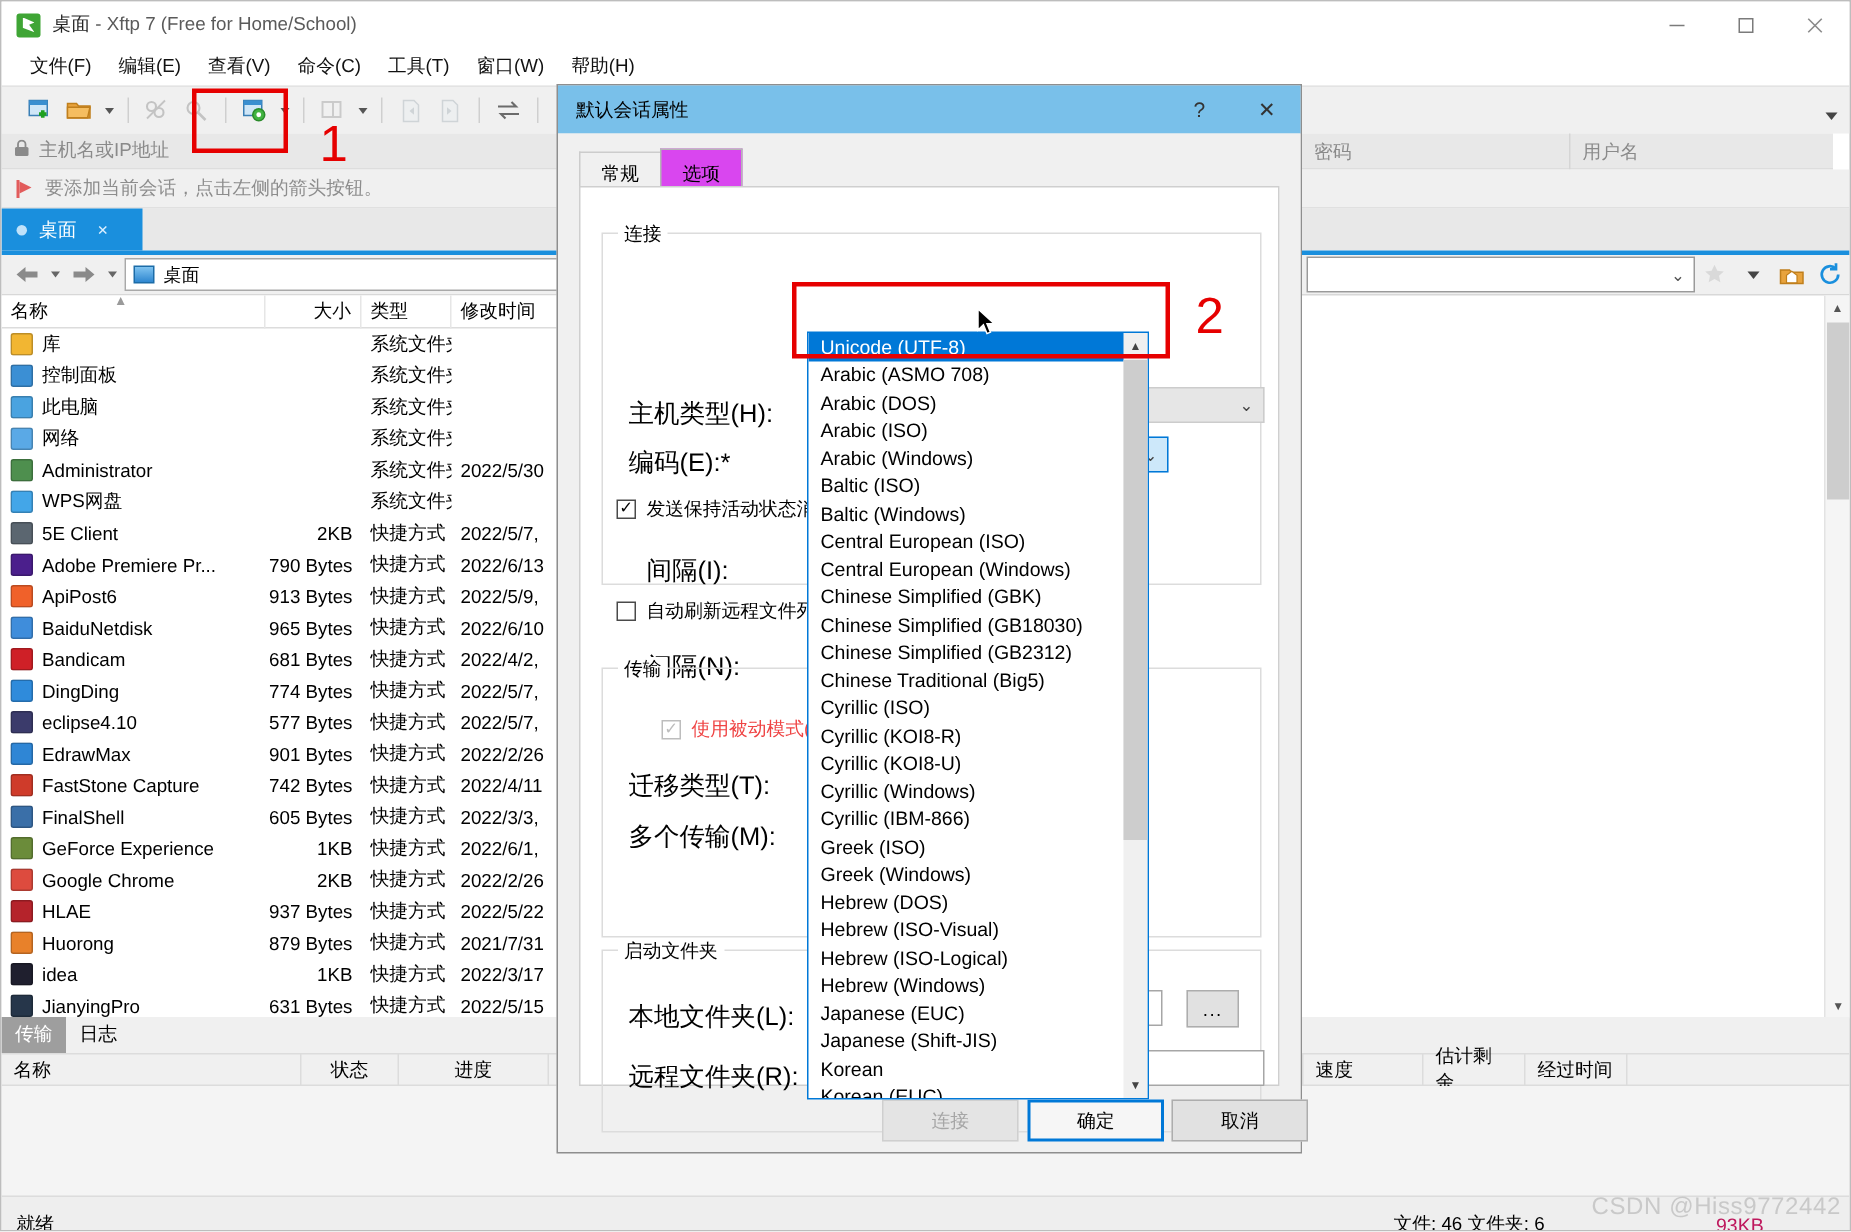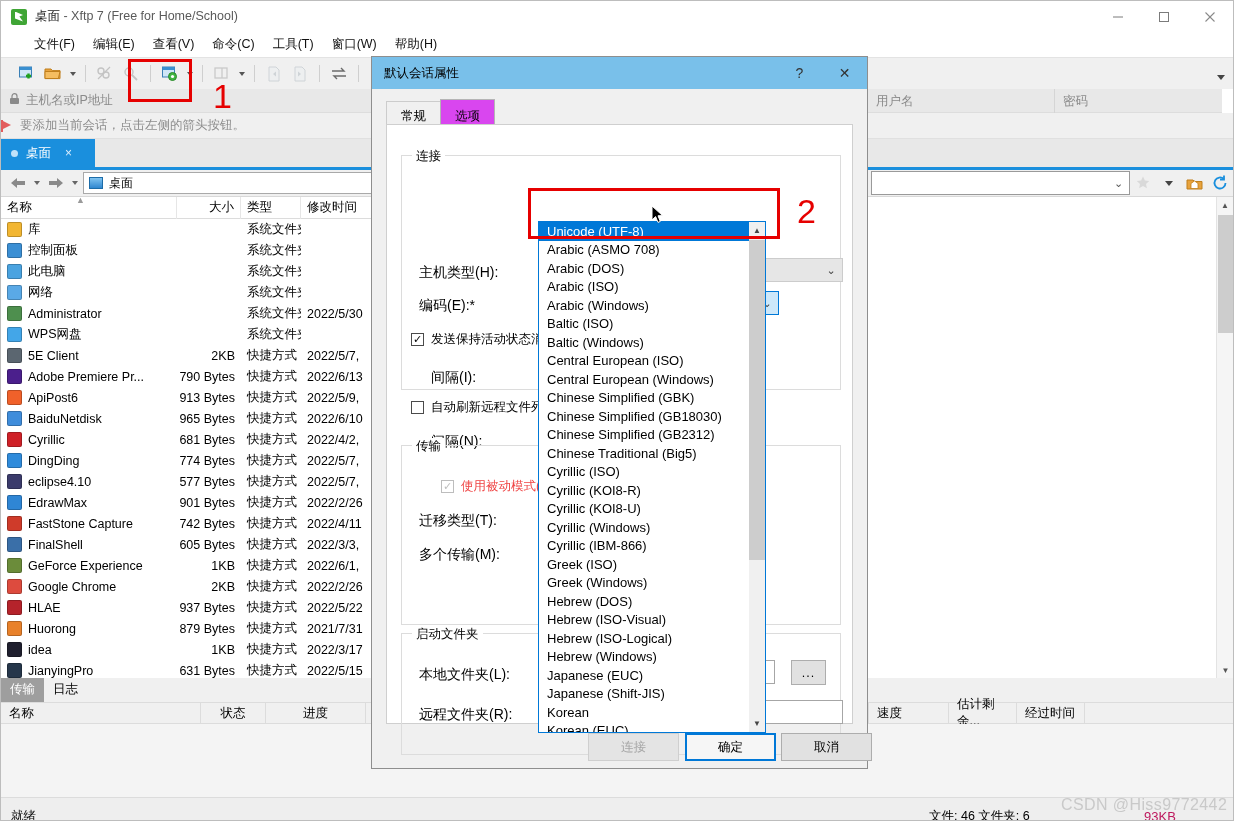--- a/index.html
+++ b/index.html
@@ -41,21 +41,21 @@
   .win-btns { position: absolute; right: 0; top: 0; height: 31px; display: flex; }
   .win-btn {
     width: 46px; height: 31px; display: flex; align-items: center; justify-content: center;
     color: #7b7b7b; font-size: 13px;
   }
   .win-btn svg { display: block; }
 
   
   .menubar {
     position: absolute; left: 0; top: 31px; width: 1232px; height: 25px;
-    background: #ffffff; display: flex; align-items: center; padding-left: 24px;
+    background: #ffffff; display: flex; align-items: center; padding-left: 10px;
   }
   .menu-item {
     padding: 3px 9px; font-size: 12.5px; color: #111; white-space: nowrap;
   }
 
   
   .toolbar {
     position: absolute; left: 0; top: 56px; width: 1232px; height: 32px;
     background: #f0f0f0; border-top: 1px solid #e3e3e3;
     display: flex; align-items: center; padding-left: 14px; gap: 2px;
@@ -81,21 +81,21 @@
     color: #8a8a8a; font-size: 12.5px; border-right: 1px solid #d5d5d5;
   }
   .lock-ico { margin-right: 6px; color:#7a7a7a; }
   .qbar-caret {
     position:absolute; right: 8px; top: 74px;
     border-left: 4px solid transparent; border-right: 4px solid transparent;
     border-top: 5px solid #444;
   }
   .hintbar {
     position:absolute; left:0; top:112px; width:1232px; height:26px;
-    background:#f0f0f0; display:flex; align-items:center; 
+    background:#f0f0f0; display:flex; align-items:center; padding-left:10px;
     color:#8d8d8d; font-size:12.5px; border-bottom: 1px solid #e0e0e0;
   }
   .hint-flag { width:12px;height:12px;margin-right:7px;position:relative;}
   .hint-flag:before{content:"";position:absolute;left:0;top:0;width:2px;height:12px;background:#e25c5c;}
   .hint-flag:after{content:"";position:absolute;left:2px;top:1px;width:0;height:0;border-top:4px solid transparent;border-bottom:4px solid transparent;border-left:8px solid #e25c5c;}
 
   
   .qright { position:absolute; left:866px; top:88px; width:366px; height:24px; display:flex; }
   .qright .qfield { border-left: 1px solid #d5d5d5; border-right:none; }
 
@@ -236,21 +236,21 @@
   .dtab.active { background:#d946ef; border-color:#b5b5b5; padding-top:8px; }
   .tabpanel {
     position:absolute; left:14px; top:35px; width:467px; height:600px;
     background:#fff; border:1px solid #cfcfcf;
   }
 
   .group { position:absolute; border:1px solid #dcdcdc; }
   .group > legend, .glabel {
     position:absolute; top:-8px; left:10px; background:#fff; padding:0 4px; font-size:12.5px;
   }
-  .flabel { position:absolute; font-size:14px; color:#000; white-space:nowrap; }
+  .flabel { position:absolute; font-size:17px; color:#000; white-space:nowrap; }
   .fcombo {
     position:absolute; height:24px; background:#e6e6e6; border:1px solid #ccc;
     display:flex; align-items:center; padding-left:8px; font-size:12.5px;
   }
   .fcombo .cv { flex:1; }
   .fcombo .arw { width:22px; text-align:center; color:#444; font-size:11px; }
   .finput {
     position:absolute; height:24px; background:#fff; border:1px solid #a6a6a6;
   }
   .chk { position:absolute; display:flex; align-items:center; gap:7px; font-size:12.5px; }
@@ -437,22 +437,22 @@
       <span class="lock-ico">
         <svg width="11" height="12" viewBox="0 0 11 12">
             <rect x="1" y="5" width="9" height="6" rx="1" fill="#8a8a8a"></rect>
             <path d="M3 5 V3.2 a2.5 2.5 0 0 1 5 0 V5" fill="none" stroke="#8a8a8a" stroke-width="1.2"></path>
           </svg>
       </span>
       <span>主机名或IP地址</span>
     </div>
   </div>
   <div class="qright">
+    <div class="qfield" style="width:179px">密码</div>
     <div class="qfield" style="width:187px">用户名</div>
-    <div class="qfield" style="width:179px">密码</div>
   </div>
   <div class="qbar-caret"></div>
 
   <div class="hintbar">
     <span class="hint-flag"></span>
     <span>要添加当前会话，点击左侧的箭头按钮。</span>
   </div>
   <div class="nav-arrows">
     <span>◀</span>
     <span>▶</span>
@@ -608,21 +608,21 @@
             <span class="ico" style="background: rgb(63, 141, 219); border: 1px solid rgba(0, 0, 0, 0.22);"></span>
             <span>BaiduNetdisk</span>
           </div>
           <div class="fc size">965 Bytes</div>
           <div class="fc type">快捷方式</div>
           <div class="fc date">2022/6/10</div>
         </div>
         <div class="frow">
           <div class="fc name">
             <span class="ico" style="background: rgb(207, 32, 39); border: 1px solid rgba(0, 0, 0, 0.22);"></span>
-            <span>Cyrillic</span>
+            <span>Bandicam</span>
           </div>
           <div class="fc size">681 Bytes</div>
           <div class="fc type">快捷方式</div>
           <div class="fc date">2022/4/2,</div>
         </div>
         <div class="frow">
           <div class="fc name">
             <span class="ico" style="background: rgb(47, 139, 219); border: 1px solid rgba(0, 0, 0, 0.22);"></span>
             <span>DingDing</span>
           </div>

